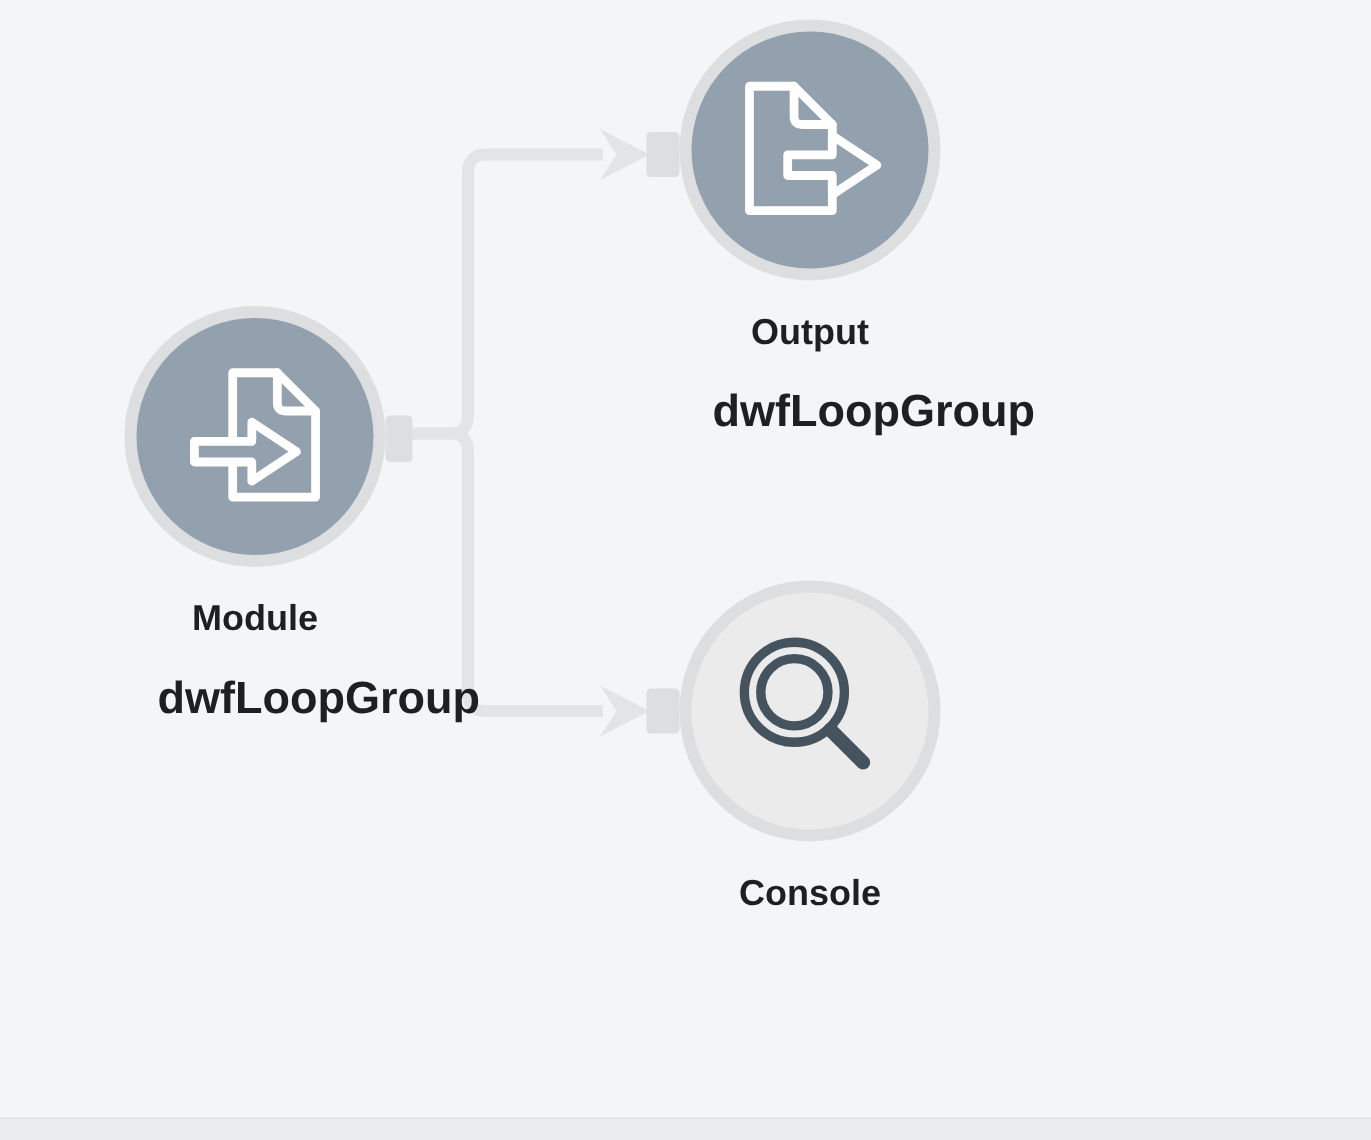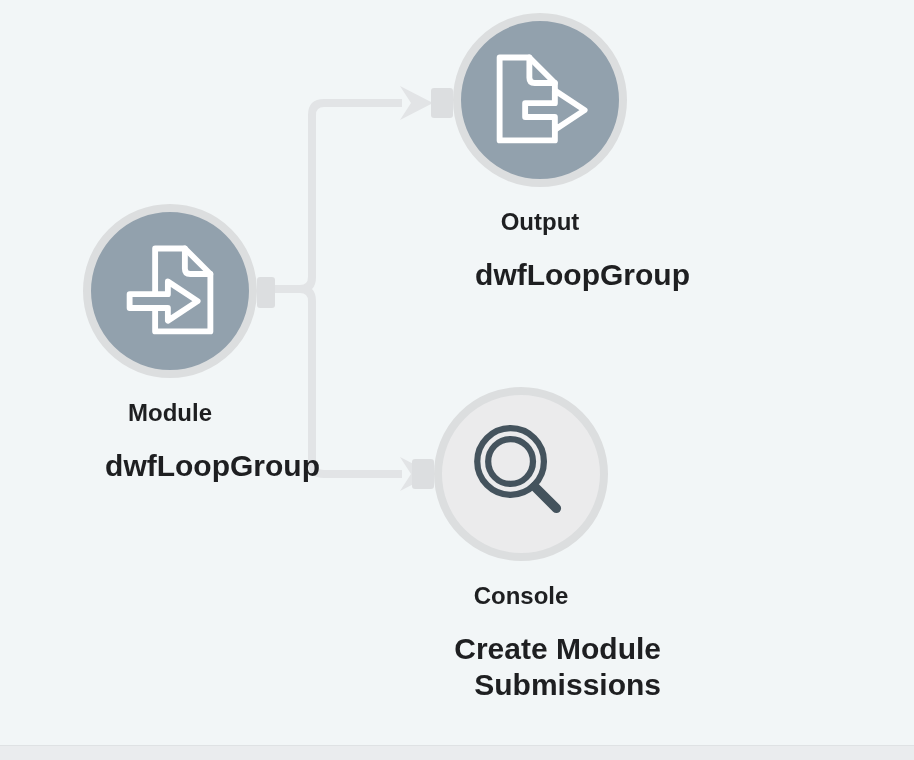--- a/index.html
+++ b/index.html
@@ -75,31 +75,30 @@
           <path fill="#92a1ad" d="M 34 51 H 62 V 39 L 90 57.5 L 62 76 V 64 H 34 Z"></path>
         </g>
       </svg>
     </div>
     <div class="labels">
       <div class="title">Output</div>
       <div class="subtitle">dwfLoopGroup</div>
     </div>
   </div>
 
-  <div class="node" style="left:434px;top:387px;width:174px;height:174px;">
+  <div class="node" style="left:453px;top:387px;width:174px;height:174px;">
     <div class="stub" style="left:-22px;top:72px;width:22px;height:30px;"></div>
     <div class="circle light">
       <svg class="icon" width="100" height="100" viewBox="0 0 96 96" style="overflow:visible">
         <g fill="none" stroke="#44535d">
           <circle cx="38" cy="36" r="32" stroke-width="6"></circle>
           <circle cx="38" cy="36" r="21.5" stroke-width="6"></circle>
           <path d="M 61 60 L 82 81" stroke-width="9" stroke-linecap="round"></path>
         </g>
       </svg>
     </div>
     <div class="labels" style="width:280px;">
       <div class="title">Console</div>
-      <div class="subtitle">Create Module Submissions</div>
     </div>
   </div>
 
   <div class="bottom-bar"></div>
 </div>
 
 </body></html>

